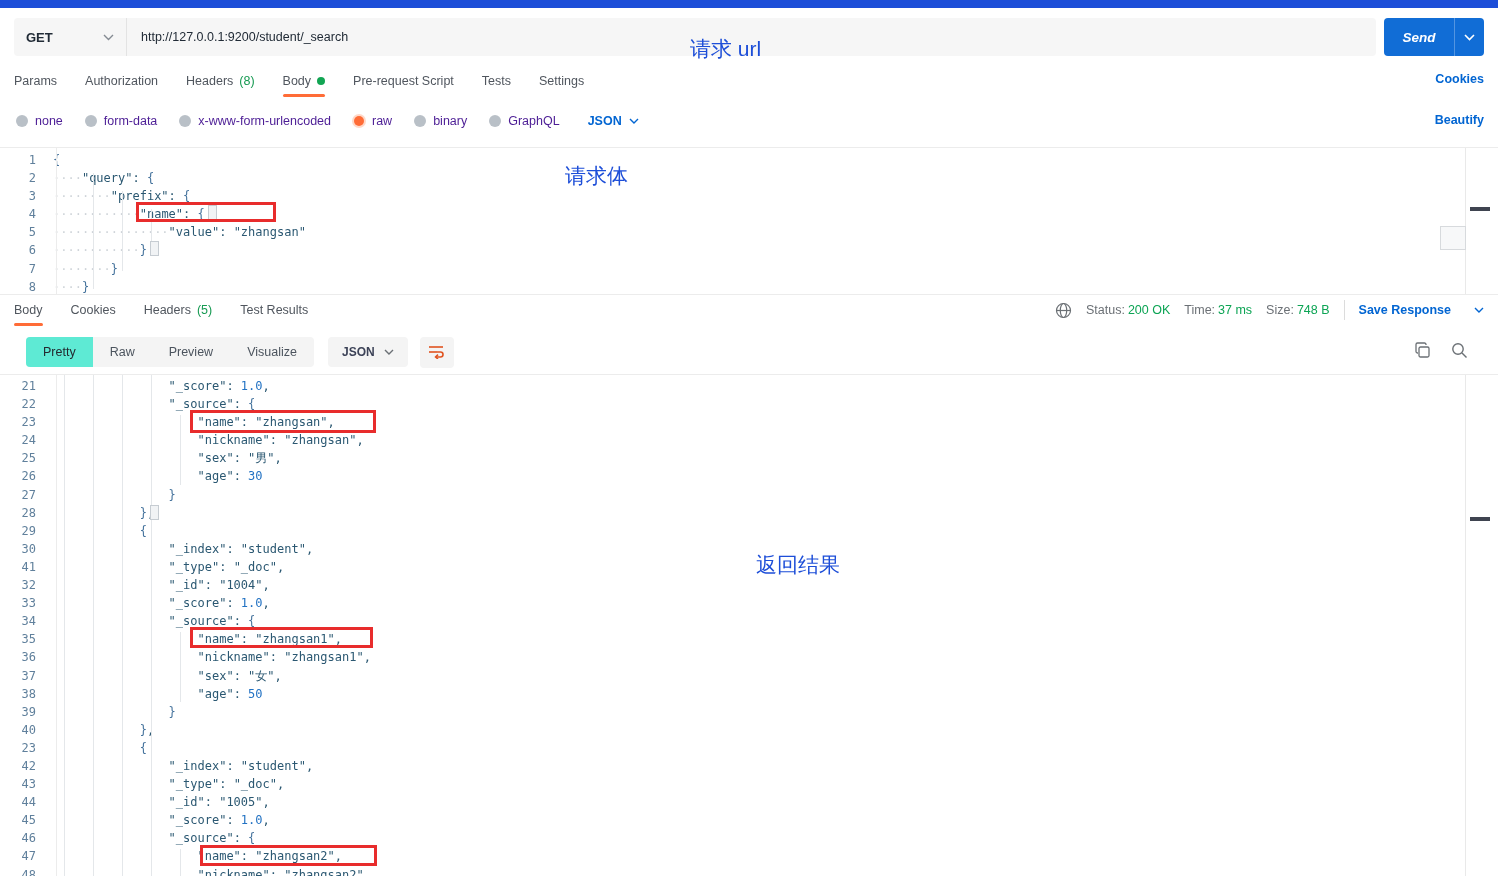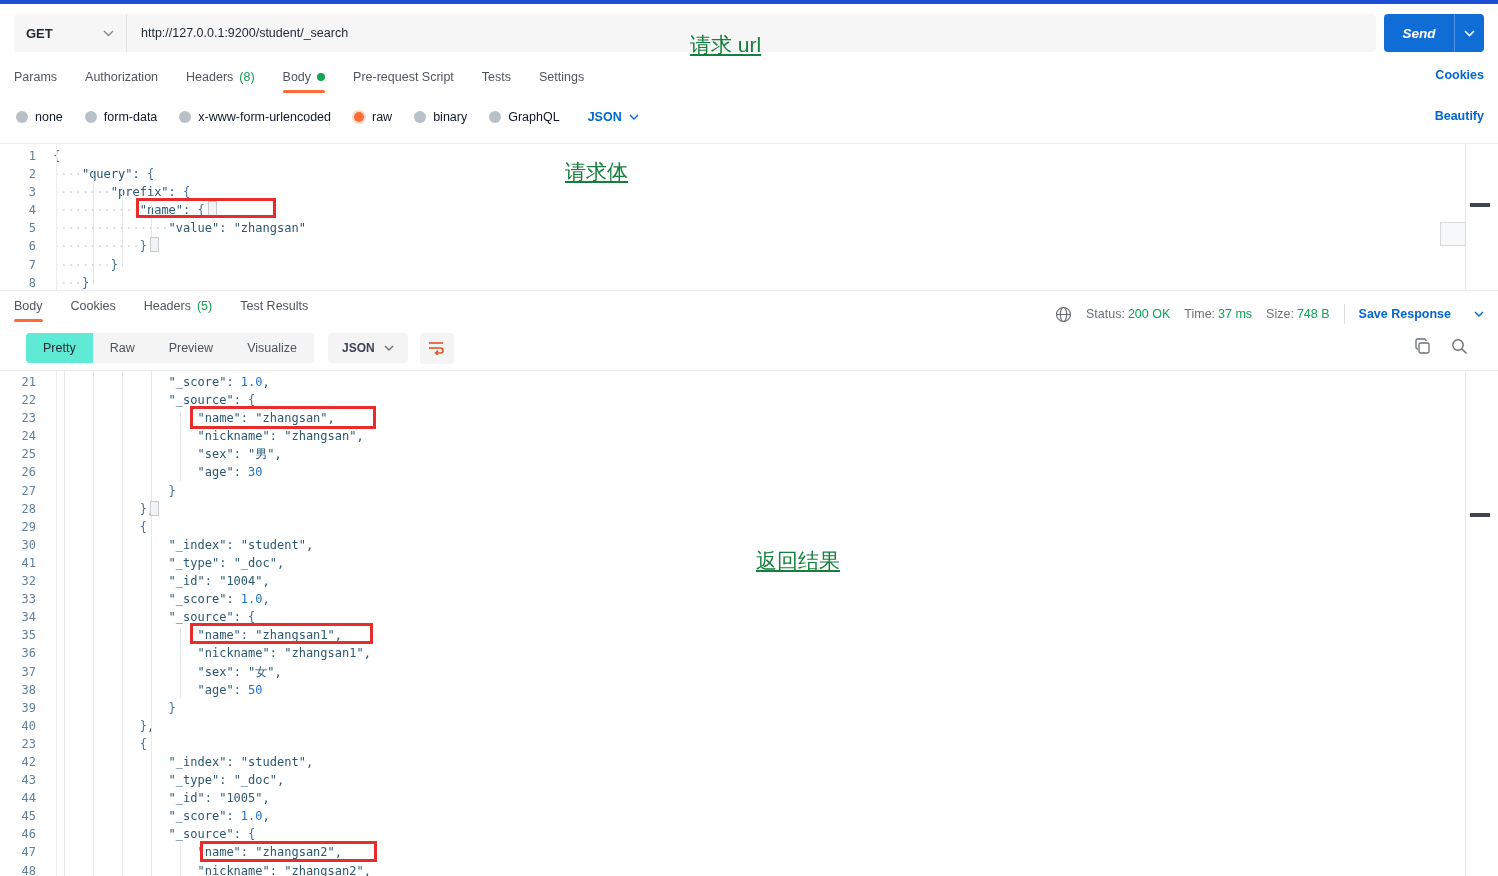--- a/index.html
+++ b/index.html
@@ -1,17 +1,17 @@
 <!DOCTYPE html>
 <html><head>
 <meta charset="utf-8">
 <style>
   * { margin:0; padding:0; box-sizing:border-box; }
   html,body { width:1498px; height:876px; background:#fff; font-family:"Liberation Sans",sans-serif; color:#3c4257; overflow:hidden; }
-  #app { position:relative; width:1498px; height:876px; border-top:4px solid #1d4ed8; overflow:hidden; }
+  #app { position:relative; width:1498px; height:876px; border-top:8px solid #1d4ed8; overflow:hidden; }
 
   
   .url-row { position:absolute; top:10px; left:14px; right:14px; height:38px; display:flex; }
   .method-url { flex:1; display:flex; background:#f6f6f6; border-radius:4px; margin-right:8px; align-items:stretch; }
   .method-box { width:112px; display:flex; align-items:center; padding:0 12px; cursor:pointer; }
   .method-label { font-weight:bold; font-size:13px; color:#212b36; flex:1; }
   .url-input { flex:1; display:flex; align-items:center; padding:0 14px; border-left:1px solid #e3e3e3; font-size:12.5px; color:#212b36; }
   .send-btn { width:100px; display:flex; background:#116dd6; border-radius:4px; color:#fff; overflow:hidden; }
   .send-main { flex:1; display:flex; align-items:center; justify-content:center; font-weight:bold; font-size:13.5px; cursor:pointer;font-style:italic; }
   .send-caret { width:30px; display:flex; align-items:center; justify-content:center; border-left:1px solid rgba(255,255,255,.28); cursor:pointer; }
@@ -19,21 +19,21 @@
   
   .req-tabs { position:absolute; top:62px; left:14px; right:14px; height:30px; display:flex; align-items:center; }
   .tab { position:relative; margin-right:28px; font-size:12.5px; color:#50565e; cursor:pointer; padding-bottom:9px; display:flex; align-items:center; gap:6px; }
   .tab .count { color:#169a52; }
   .tab.active::after { content:""; position:absolute; left:0; right:0; bottom:0; height:3px; background:#ff6c37; border-radius:2px; }
   .green-dot { width:8px; height:8px; border-radius:50%; background:#12a553; display:inline-block; }
   .top-link { position:absolute; right:0; color:#0265d2; font-size:12.5px; font-weight:bold; cursor:pointer; }
 
   
   .mode-row { position:absolute; top:100px; left:16px; right:14px; height:26px; display:flex; align-items:center; }
-  .mode { display:flex; align-items:center; margin-right:22px; cursor:pointer; font-size:12.5px; color:#0f172a; }
+  .mode { display:flex; align-items:center; margin-right:22px; cursor:pointer; font-size:12.5px; color:#4c1d95; }
   .radio { width:12px; height:12px; border-radius:50%; background:#b9c0c7; margin-right:7px; }
   .mode.selected .radio { background:#ff6c37; box-shadow:0 0 0 2px #ffd9c9; width:10px; height:10px; margin-left:1px; margin-right:8px; }
   .raw-type { color:#0265d2; font-weight:bold; display:flex; align-items:center; gap:7px; margin-left:6px; cursor:pointer; font-size:12.5px; }
 
   
   .editor { position:absolute; left:0; right:0; font-family:"DejaVu Sans Mono","Liberation Mono",monospace; font-size:12px; }
   #req-editor { top:139px; height:148px; border-top:1px solid #ececec; border-bottom:1px solid #ececec; overflow:hidden; }
   #res-editor { top:366px; height:510px; border-top:1px solid #ececec; overflow:hidden; }
   .cl { display:flex; height:18.1px; line-height:18.1px; }
   .ln { width:46px; text-align:right; padding-right:10px; color:#60809c; flex:none; }
@@ -42,26 +42,26 @@
   .tok-n { color:#2272c3; }
   .tok-p { color:#44729c; }
   .ws { color:#cfd4d9; }
   .iguide { position:absolute; width:1px; background:#e4e7ea; }
   .ed-right-line { position:absolute; right:32px; top:0; bottom:0; width:1px; background:#e9e9e9; }
   .sb-mark { position:absolute; right:8px; width:20px; height:4px; background:#3f4450; }
   .sb-thumb { position:absolute; right:32px; width:26px; border:1px solid #d7dadd; background:rgba(240,242,244,.5); }
   .brk { position:absolute; width:9px; height:15px; border:1px solid #c6ccd2; background:#f1f3f5; }
 
   
-  .anno-text { position:absolute; color:#15803d; font-size:21px; white-space:nowrap;text-decoration:underline; }
+  .anno-text { position:absolute; color:#1d4ed8; font-size:21px; white-space:nowrap; }
   .anno-box { position:absolute; border:3px solid #e82c2c; }
 
   
   .res-head { position:absolute; top:290px; left:14px; right:14px; height:32px; display:flex; align-items:center; }
-  .res-meta { position:absolute; right:0; top:10px; display:flex; align-items:center; gap:14px; font-size:12.5px; }
+  .res-meta { position:absolute; right:0; top:2px; display:flex; align-items:center; gap:14px; font-size:12.5px; }
   .meta-pair { color:#6b7075; }
   .meta-pair b { color:#0ca454; font-weight:normal; margin-left:3px; }
   .v-sep { width:1px; height:20px; background:#dcdcdc; }
   .save-resp { color:#0265d2; font-weight:bold; display:flex; align-items:center; gap:23px; cursor:pointer; }
 
   
   .res-toolbar { position:absolute; top:328px; left:26px; right:14px; height:32px; display:flex; align-items:center; }
   .seg { display:flex; background:#f4f4f4; border-radius:4px; overflow:hidden; margin-right:14px; }
   .seg-item { padding:8px 17px; font-size:12.5px; color:#4c545e; cursor:pointer; }
   .seg-item.active { background:#5eead4; color:#24292f; }

